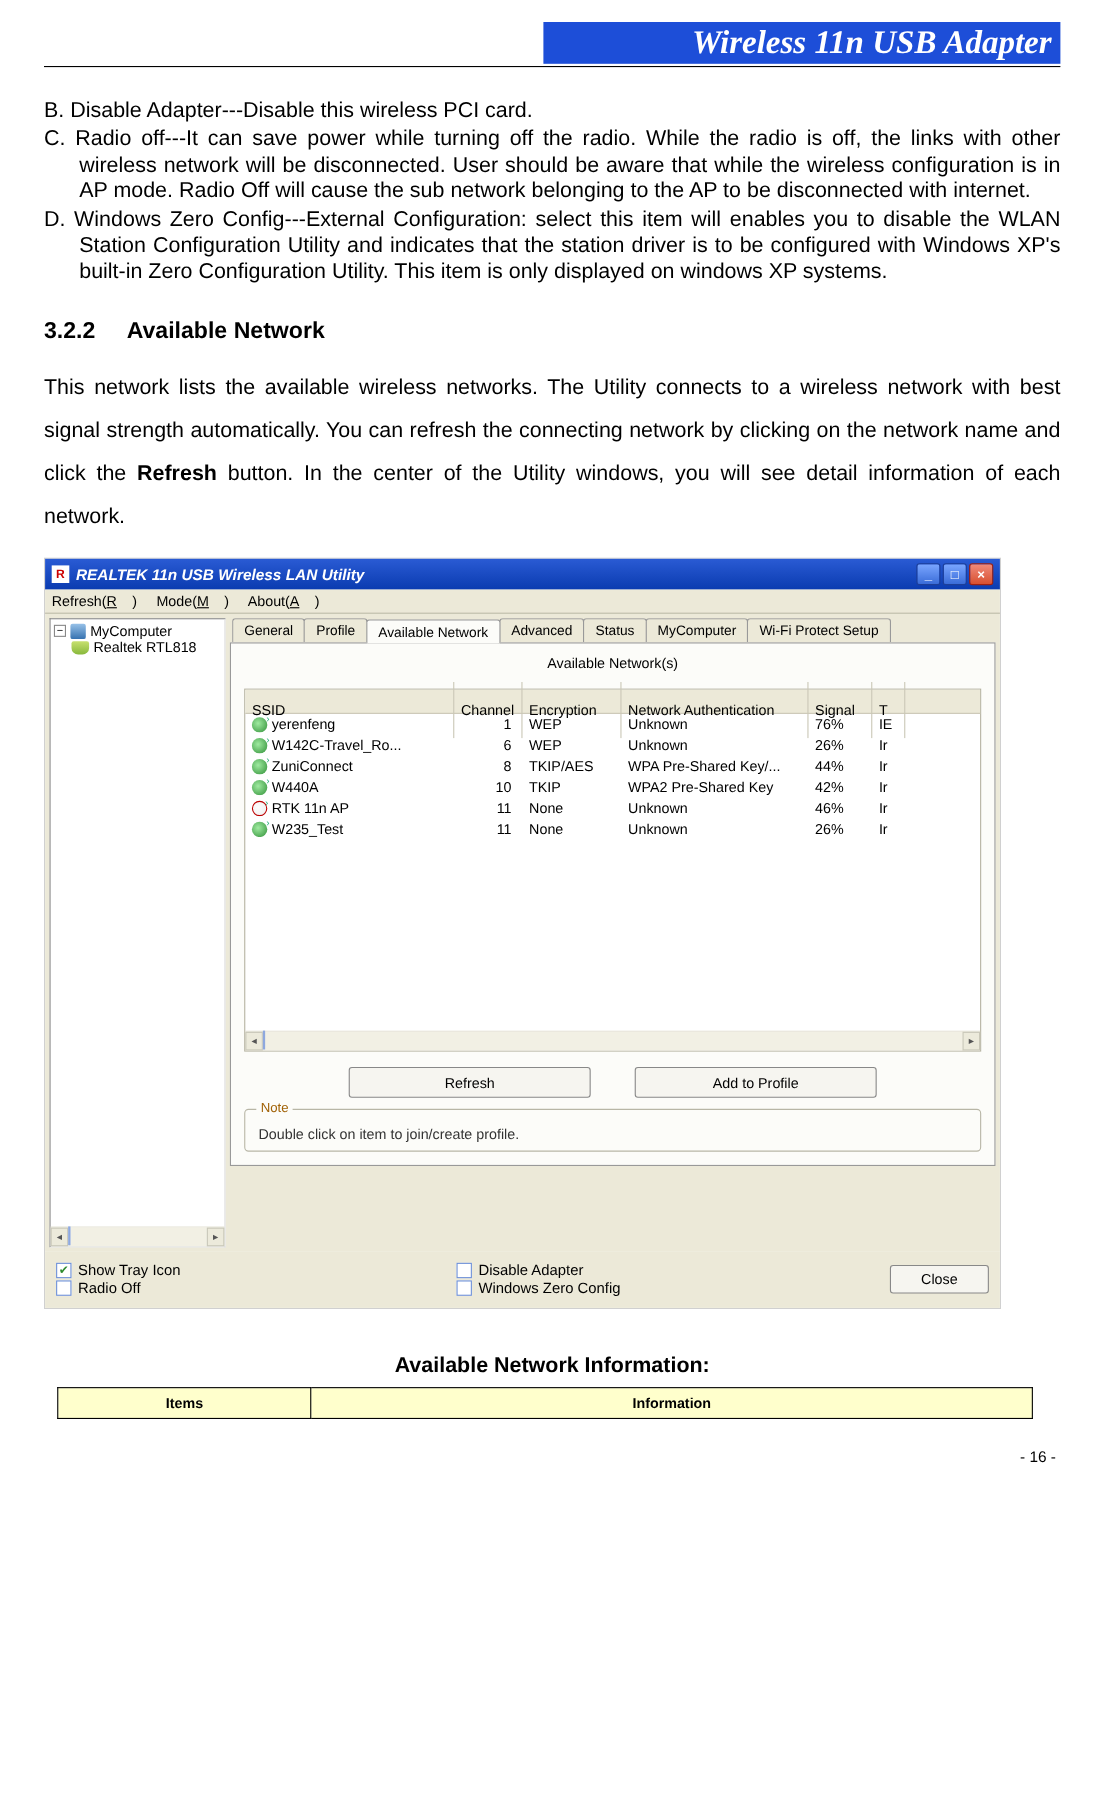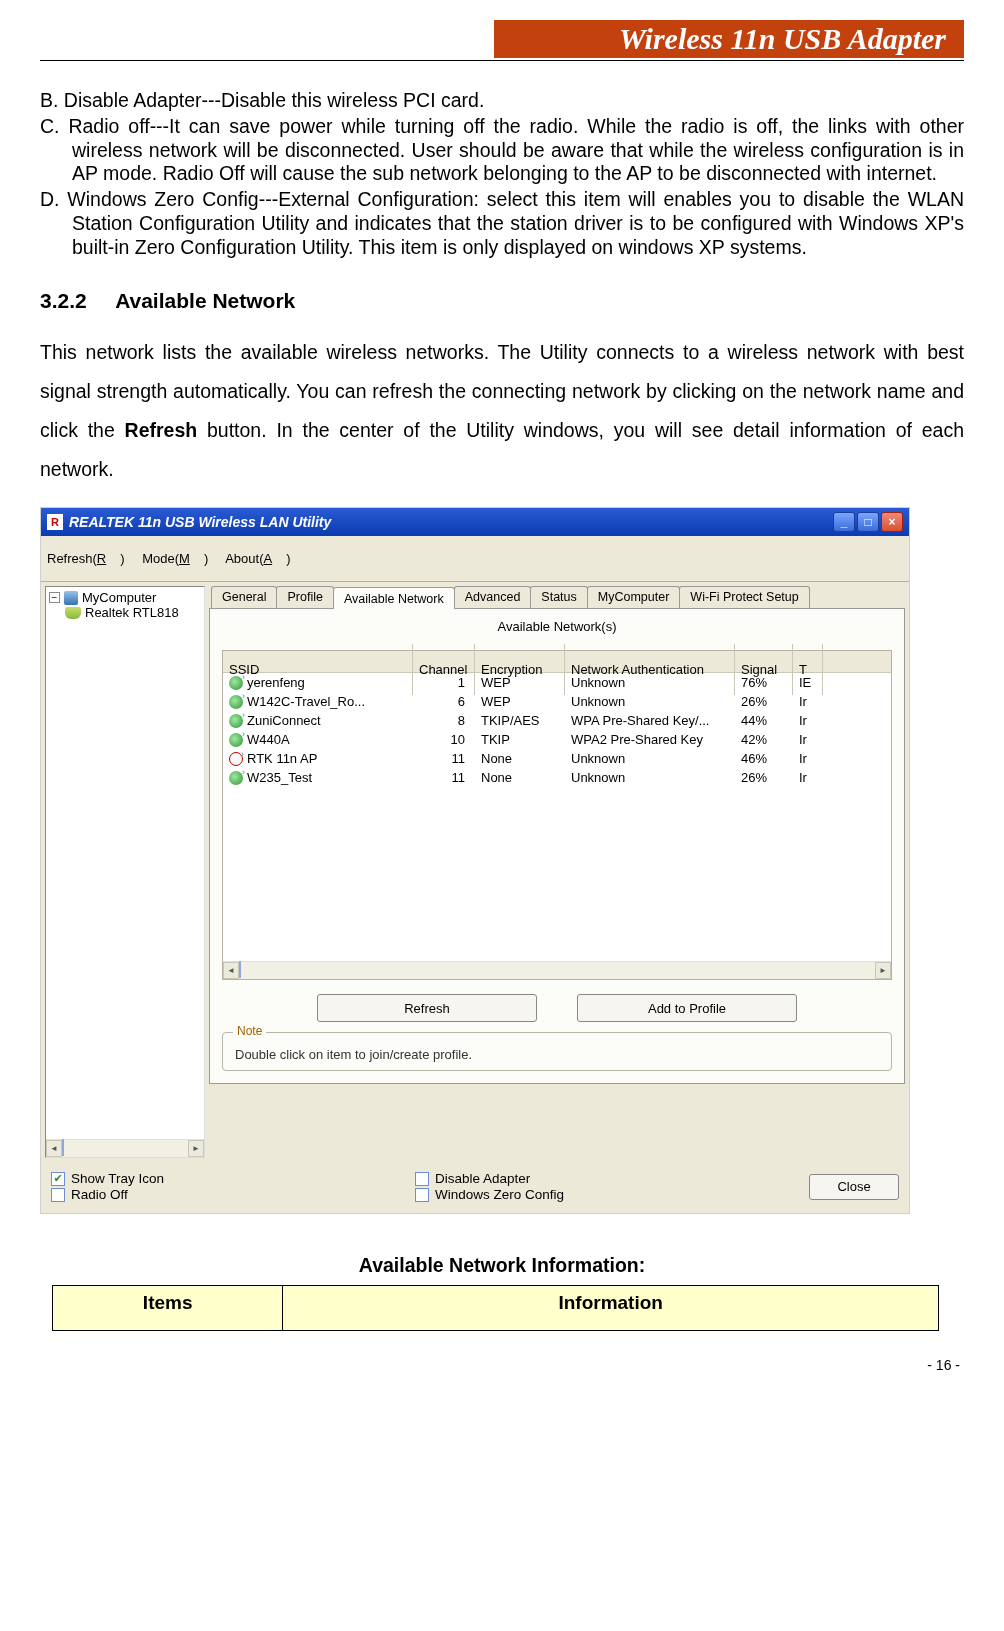--- a/index.html
+++ b/index.html
@@ -7,28 +7,28 @@
     margin: 0;
     background: #fff;
     font-family: Arial, Helvetica, sans-serif;
     color: #000;
     width: 1004px;
   }
   .page {
     padding: 20px 40px 20px 40px;
   }
   .page-header {
-    background: #c2410c;
+    background: #1d4ed8;
     color: #fff;
     font-family: 'Times New Roman', serif;
     font-style: italic;
     font-weight: bold;
     font-size: 30px;
     text-align: right;
-    padding: 2px 18px;
+    padding: 2px 8px;
     margin-left: auto;
     width: 470px;
   }
   .header-rule {
     border-top: 1px solid #000;
     margin-top: 2px;
     margin-bottom: 28px;
   }
   .body-text {
     font-size: 19.5px;
@@ -77,21 +77,21 @@
   .tb-btn {
     width: 22px; height: 20px;
     background: linear-gradient(to bottom,#7aa6ff,#3a6cd8);
     border: 1px solid #1d3f99; border-radius: 3px;
     color:#fff; font-weight:bold; font-style:normal; font-size:12px;
     display:inline-flex; align-items:center; justify-content:center;
     margin-left: 2px;
   }
   .tb-btn.close { background: linear-gradient(to bottom,#f08a7a,#d85030); border-color:#a02010; }
   .menubar {
-    background:#ece9d8; font-size:13px; padding: 15px 6px;
+    background:#ece9d8; font-size:13px; padding: 3px 6px;
     border-bottom: 1px solid #b5b2a0;
   }
   .menubar span { margin-right: 14px; }
   .under { text-decoration: underline; }
   .client { background:#ece9d8; display:flex; height: 580px; }
   .tree {
     width: 160px; border: 1px inset #ddd; background:#fff; margin:4px;
     font-size: 13px; position:relative; padding: 3px;
   }
   .tree-row { display:flex; align-items:center; white-space:nowrap; }
@@ -213,21 +213,21 @@
     border:1px solid #888; border-radius:3px;
     font-size:13px; align-self:center; justify-self:end;
     display:inline-flex; align-items:center; justify-content:center;
   }
 
   
   .after-heading { font-weight:bold; font-size:19.5px; margin-top:40px;text-align:center; }
   table.info { border-collapse: collapse; width: 96%; margin: 8px 0 0 12px; }
   table.info th {
     background:#ffffcc; border:1px solid #000;
-    font-size:19px; padding:6px 4px 16px; font-weight:bold;
+    font-size:13px; padding:6px 4px 6px; font-weight:bold;
     text-align:center;
   }
   .page-no { text-align:right; font-size:14px; margin-top:26px; padding-right:4px; }
 </style>
 </head>
 <body>
 
 <div class="page">
   <div class="page-header">Wireless 11n USB Adapter</div>
   <div class="header-rule"></div>

